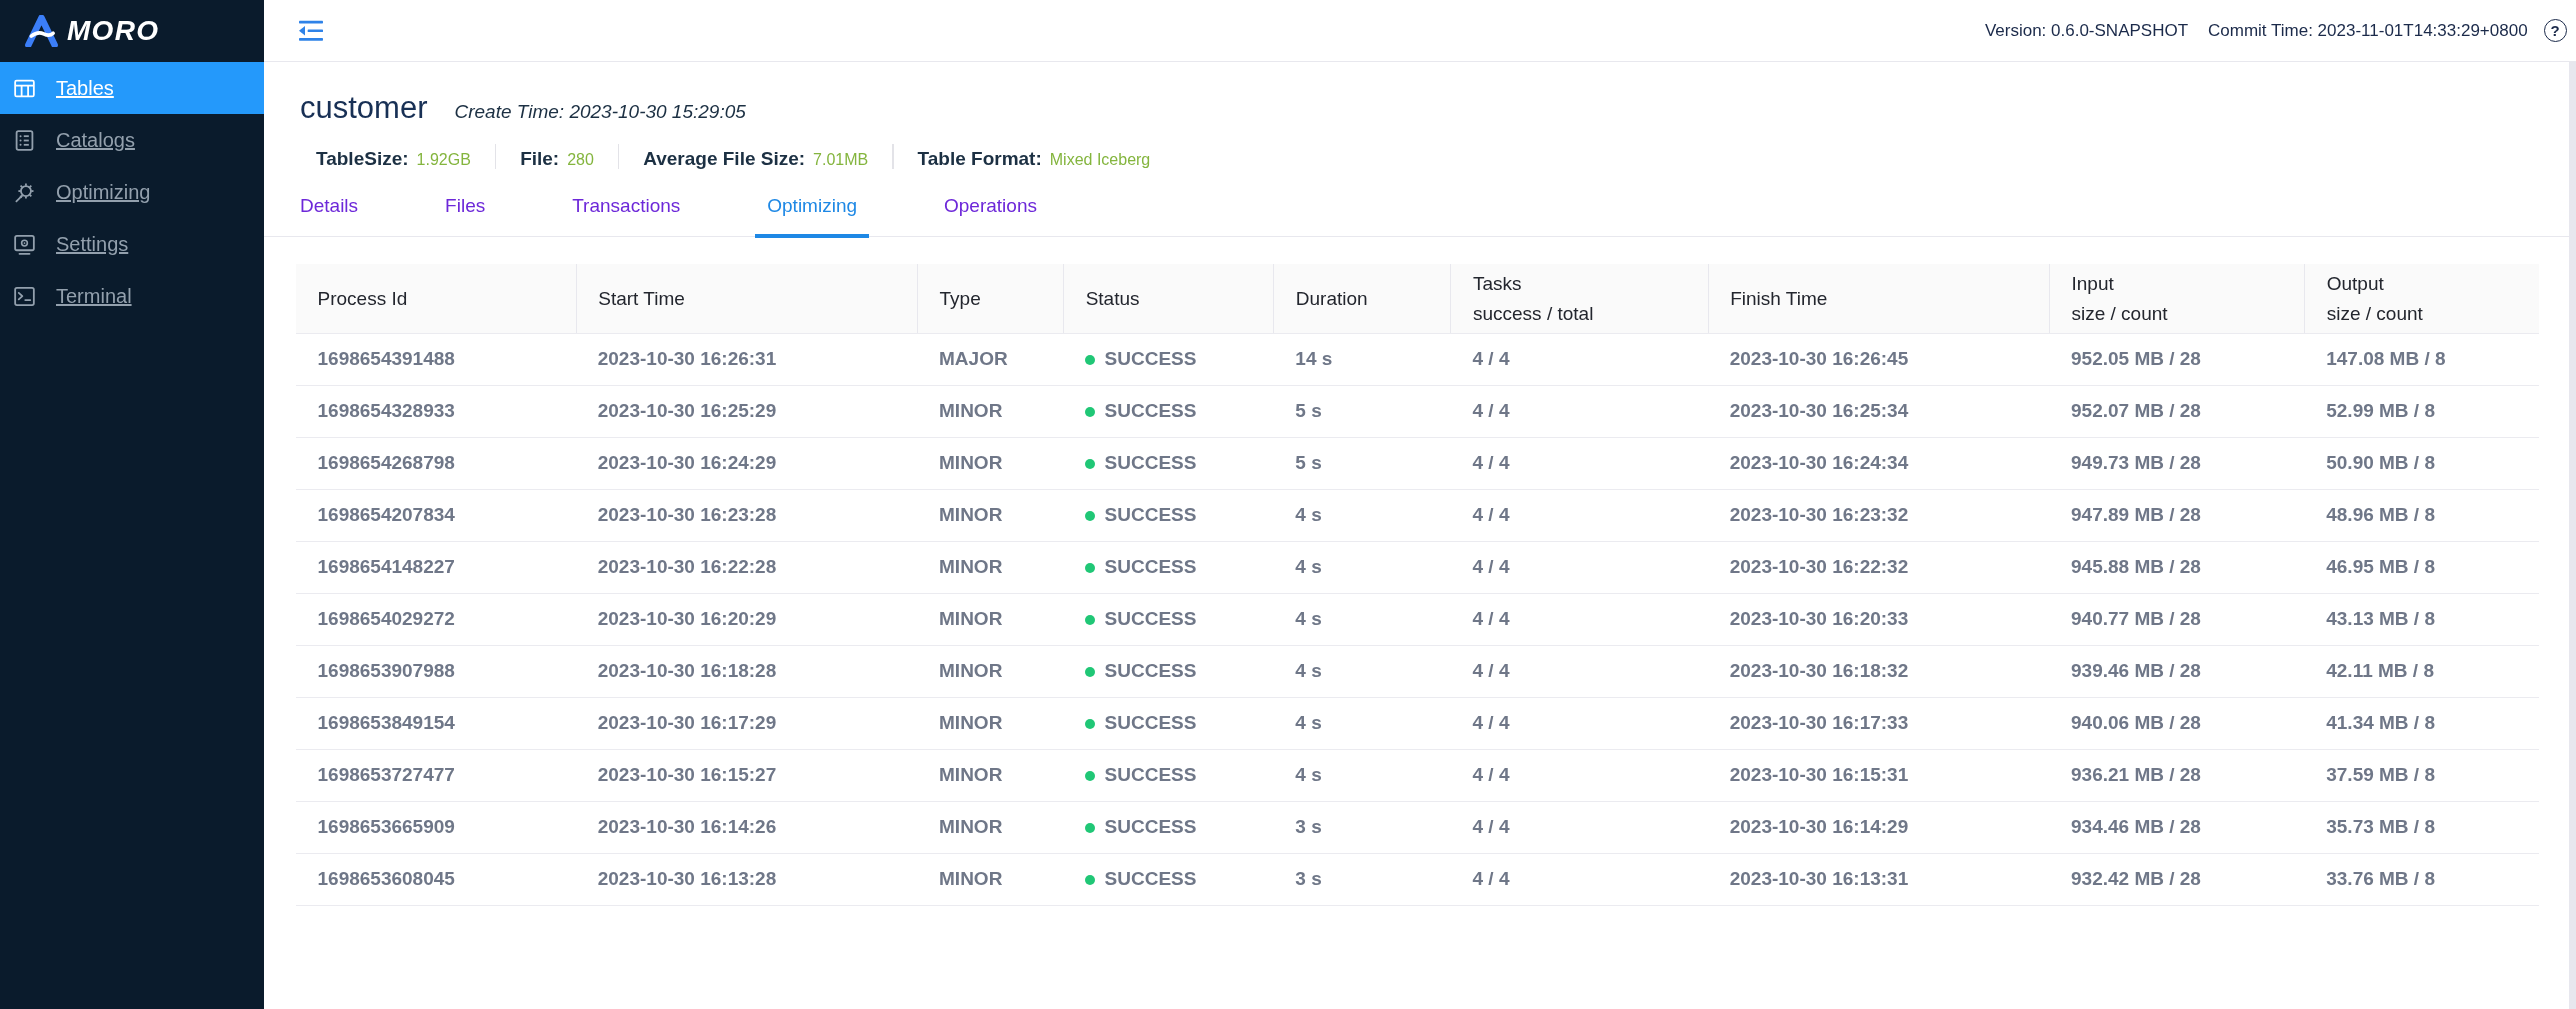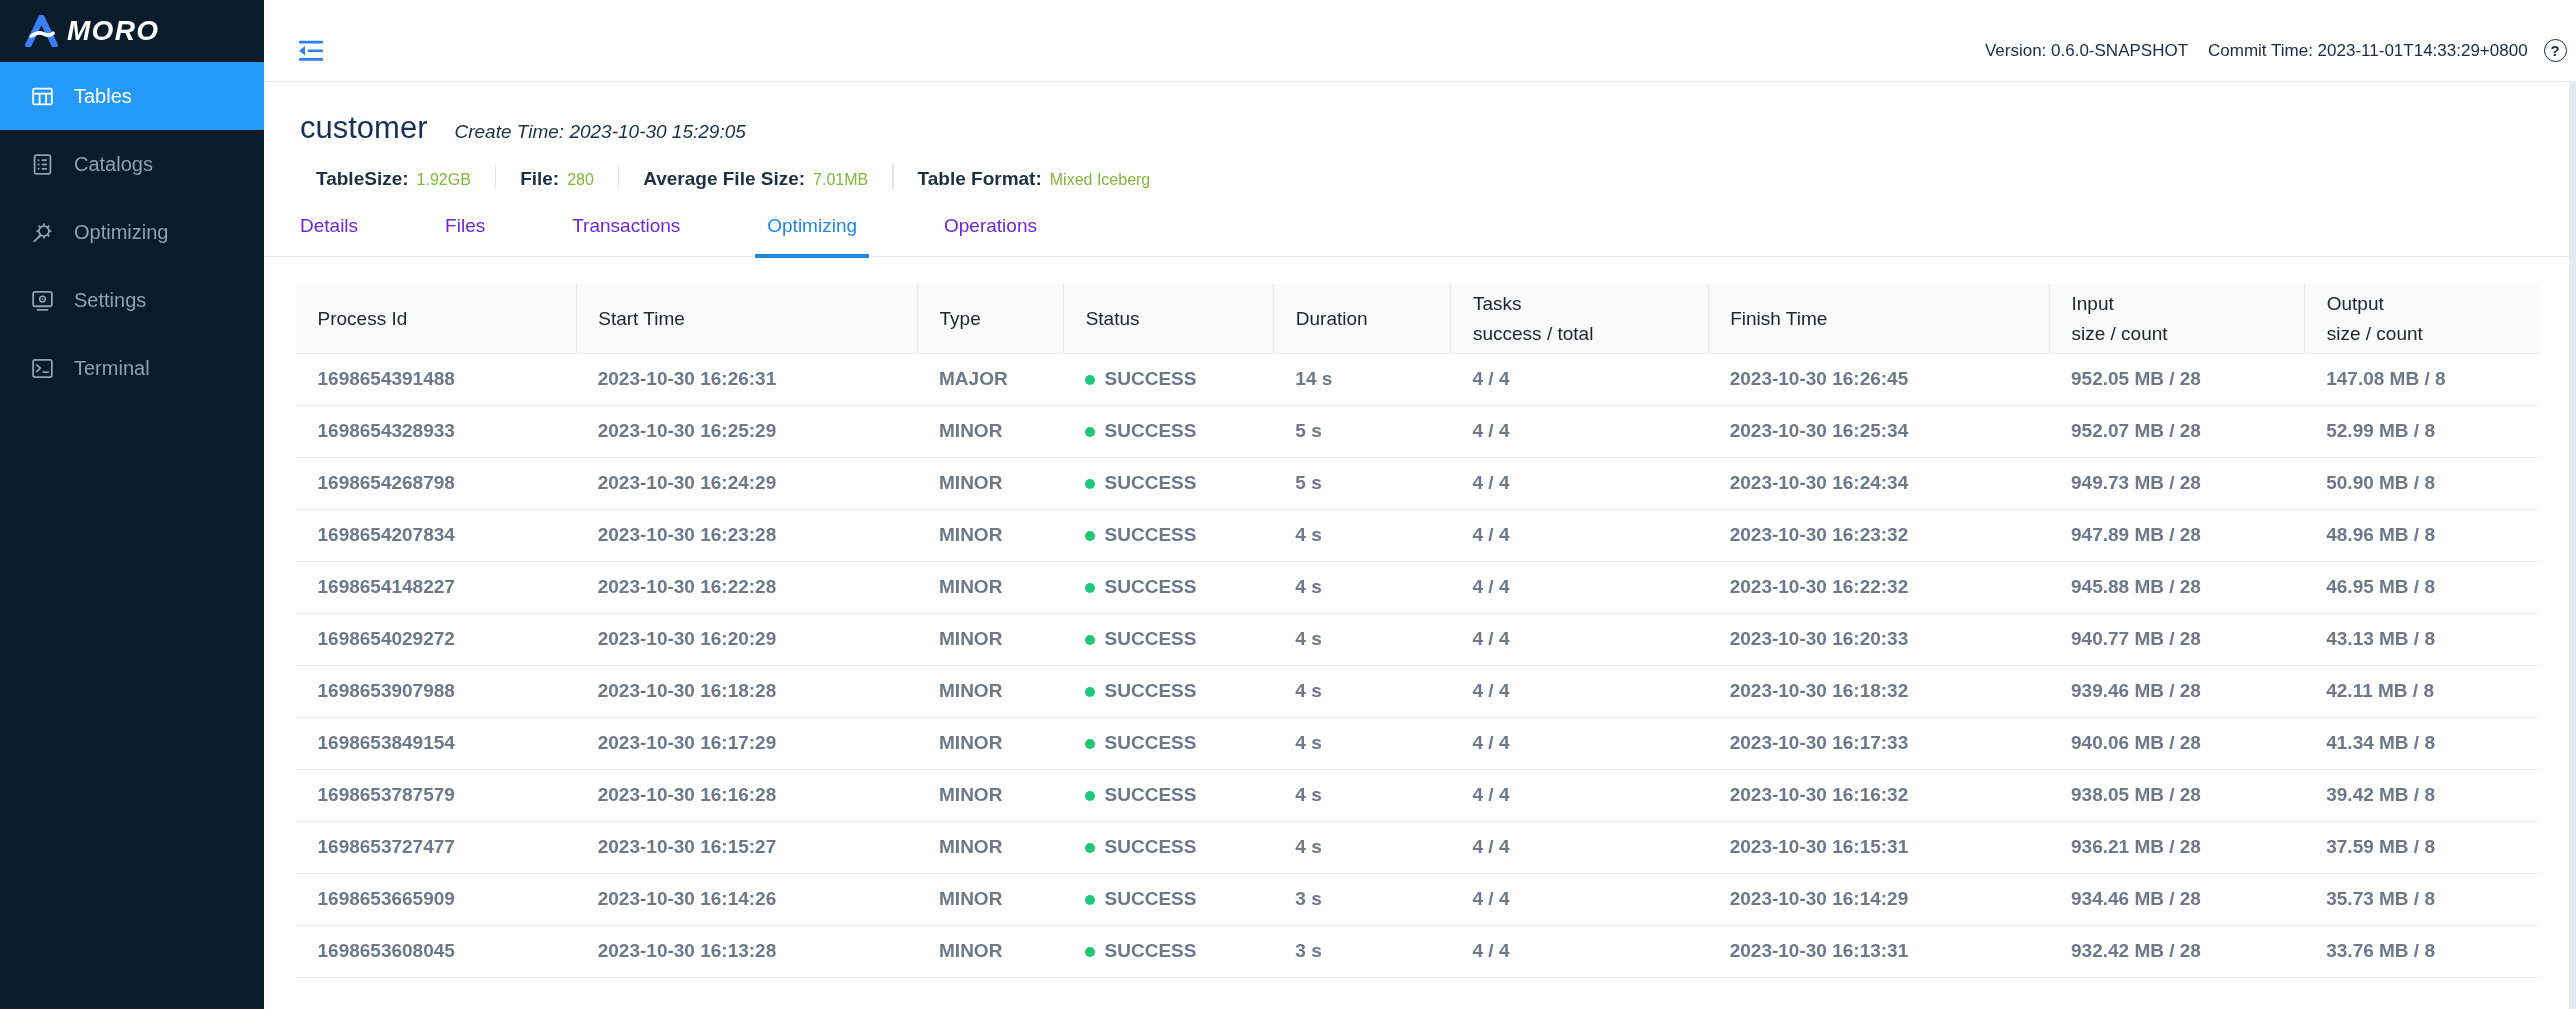--- a/index.html
+++ b/index.html
@@ -31,35 +31,34 @@
   .logo {
     height: 62px; display: flex; align-items: center;
     padding-left: 24px; cursor: pointer;
   }
   .logo-text {
     color: #ffffff; font-size: 28px; font-weight: 800;
     font-style: italic; letter-spacing: 1.3px; margin-left: 8px;
   }
   .menu { display: flex; flex-direction: column; }
   .menu-item {
-    height: 68px; display: flex; align-items: center;
-    padding-left: 31px; color: #93a0ad; cursor: pointer;
+    height: 52px; display: flex; align-items: center;
+    padding-left: 13px; color: #93a0ad; cursor: pointer; text-decoration: underline;
   }
   .menu-item.active { background: var(--sidebar-active); color: #ffffff; }
   .menu-item svg { width: 23px; height: 23px; flex: none; }
   .menu-item .mi-label { margin-left: 20px; font-size: 20px; }
 
   
   .main { flex: 1; display: flex; flex-direction: column; position: relative; }
   .topbar {
     height: 62px; min-height: 62px; background: #fff;
     border-bottom: 1.3px solid var(--border-light);
     display: flex; align-items: center; justify-content: space-between;
     padding: 0 9.4px 0 35px;
-    margin-top: 20px;
   }
   .fold-icon { width: 24px; height: 21.5px; cursor: pointer; }
   .topbar-right { display: flex; align-items: center; color: #1b2a4a; font-size: 17px; }
   .topbar-right .ver { margin-right: 20px; }
   .topbar-right .commit { margin-right: 16px; }
   .help-icon {
     width: 23px; height: 23px; border: 1.3px solid #1b2a4a; border-radius: 50%;
     display: flex; align-items: center; justify-content: center;
     font-size: 15px; font-weight: 700; color: #1b2a4a; cursor: pointer;
   }
@@ -379,31 +378,20 @@
                 <td>2023-10-30 16:17:29</td>
                 <td>MINOR</td>
                 <td><span class="dot"></span><span>SUCCESS</span></td>
                 <td>4 s</td>
                 <td>4 / 4</td>
                 <td>2023-10-30 16:17:33</td>
                 <td>940.06 MB / 28</td>
                 <td>41.34 MB / 8</td>
               </tr>
               <tr>
-                <td>1698653787579</td>
-                <td>2023-10-30 16:16:28</td>
-                <td>MINOR</td>
-                <td><span class="dot"></span><span>SUCCESS</span></td>
-                <td>4 s</td>
-                <td>4 / 4</td>
-                <td>2023-10-30 16:16:32</td>
-                <td>938.05 MB / 28</td>
-                <td>39.42 MB / 8</td>
-              </tr>
-              <tr>
                 <td>1698653727477</td>
                 <td>2023-10-30 16:15:27</td>
                 <td>MINOR</td>
                 <td><span class="dot"></span><span>SUCCESS</span></td>
                 <td>4 s</td>
                 <td>4 / 4</td>
                 <td>2023-10-30 16:15:31</td>
                 <td>936.21 MB / 28</td>
                 <td>37.59 MB / 8</td>
               </tr>

